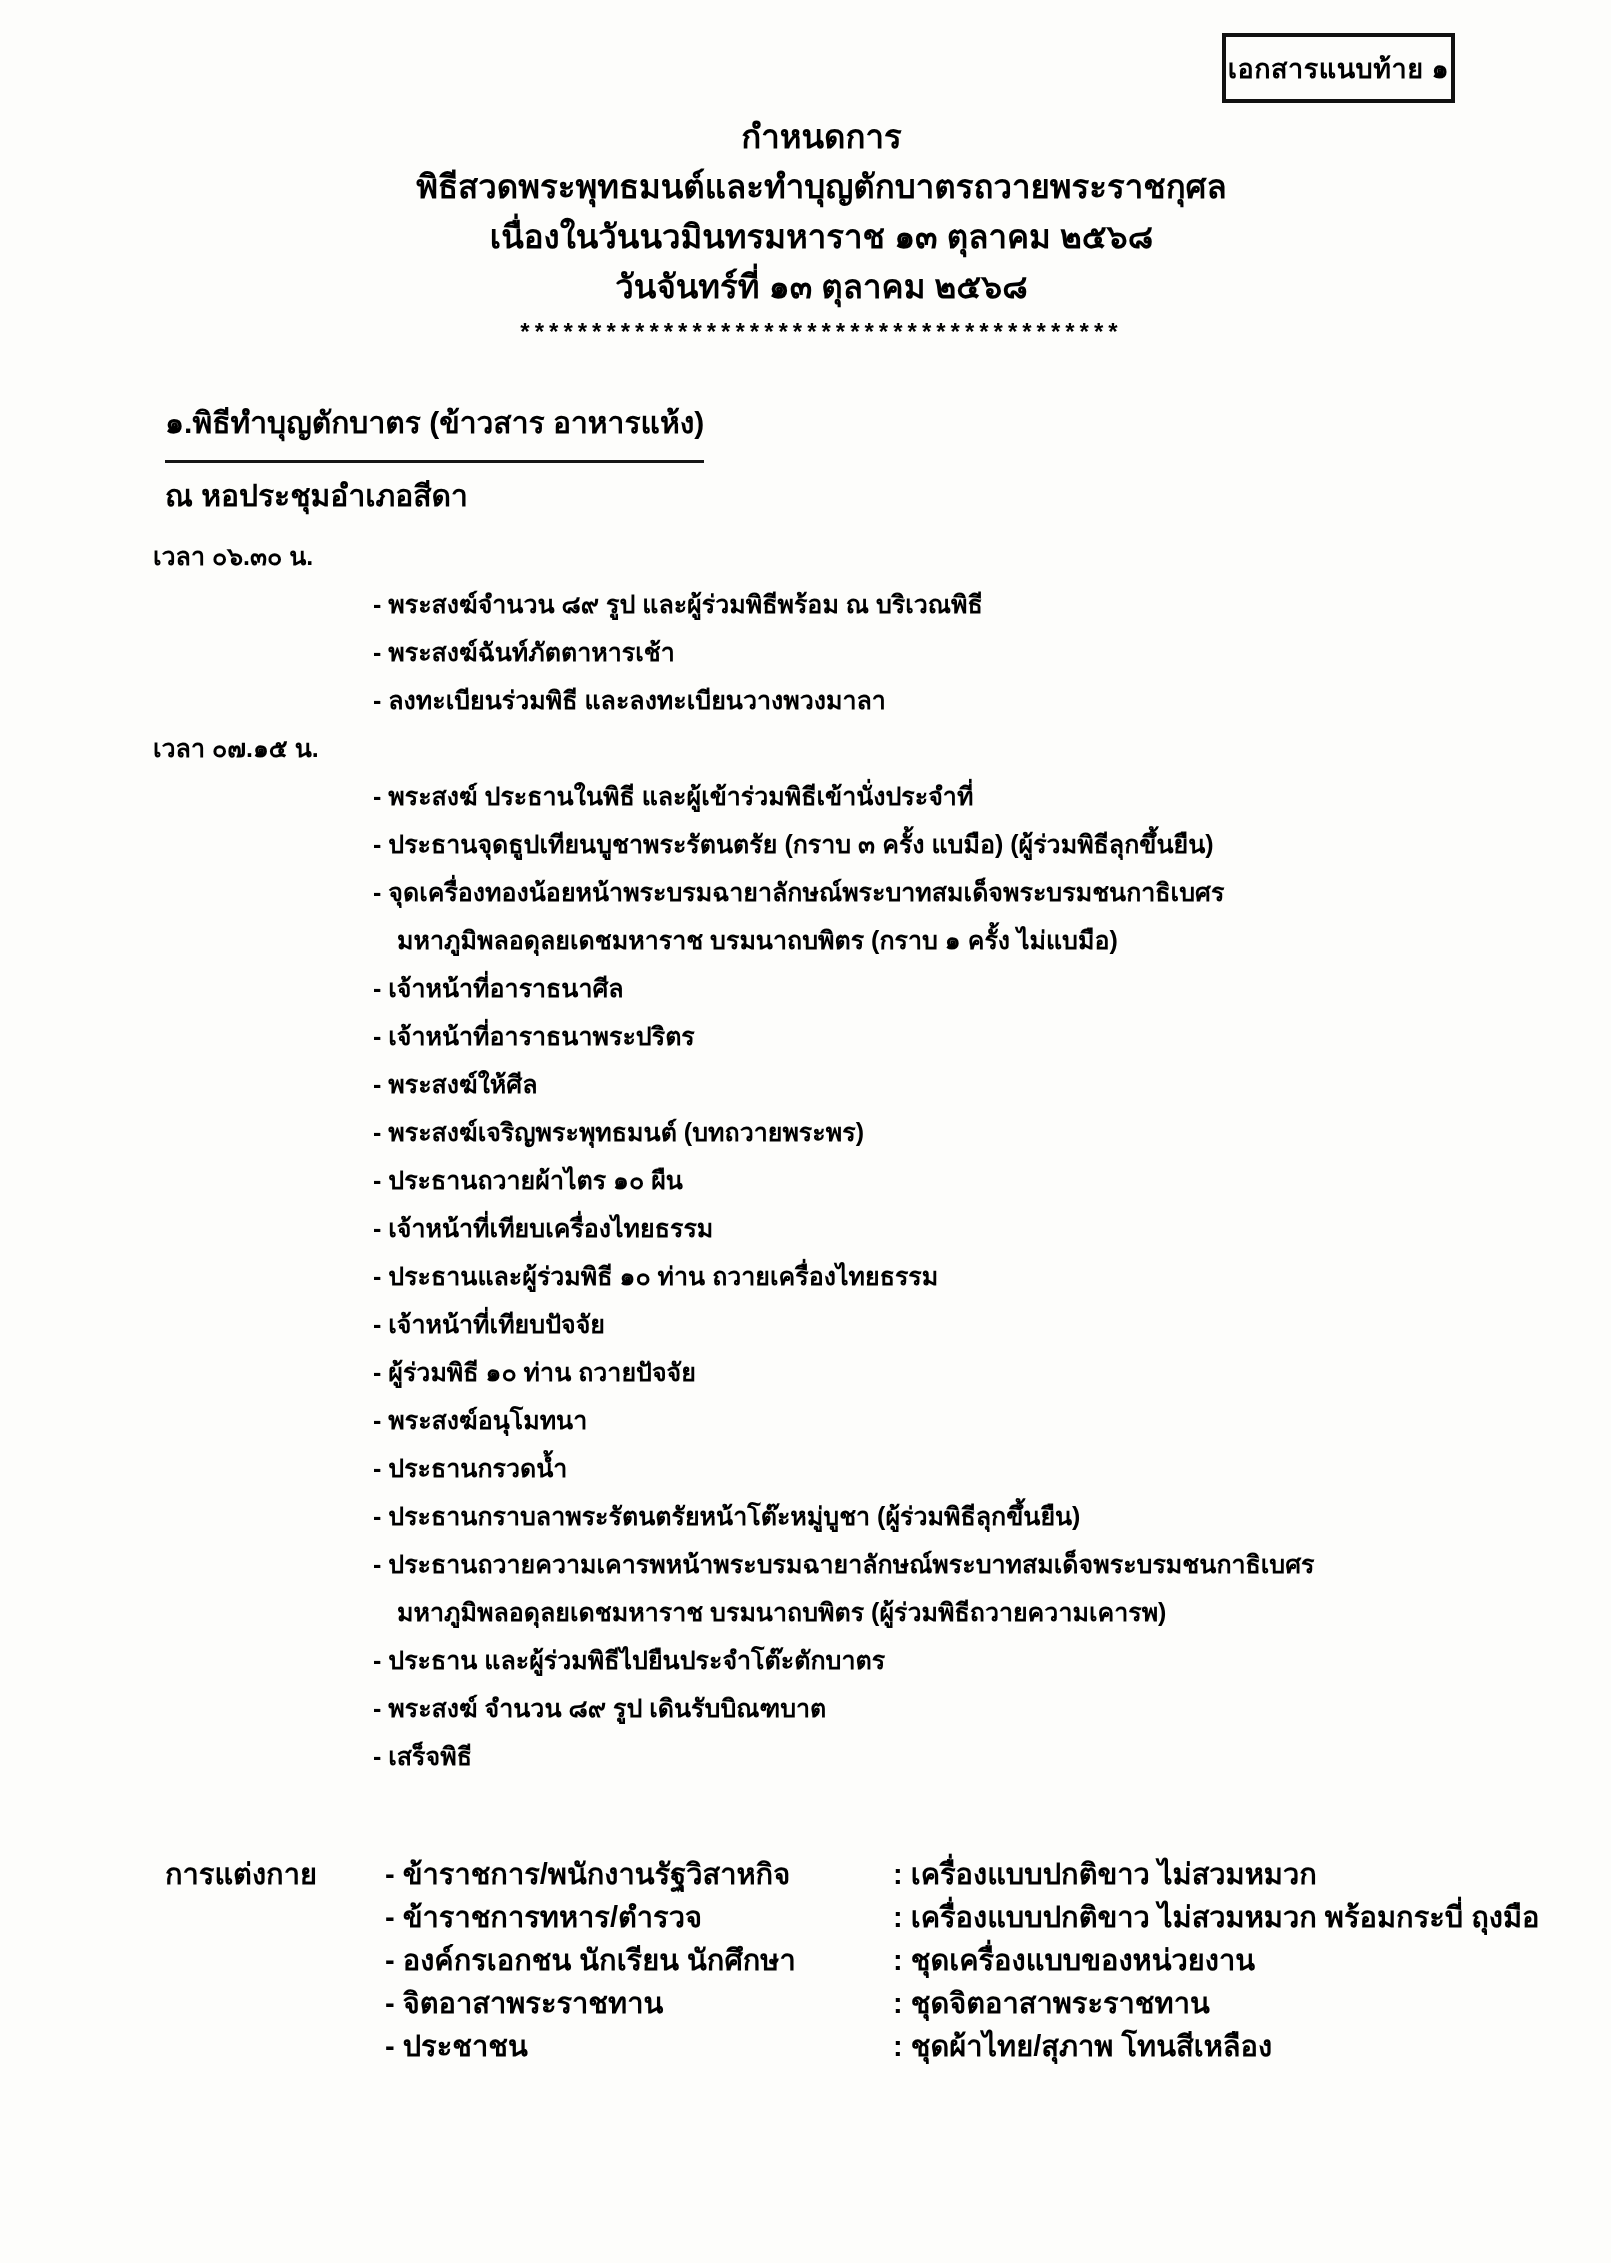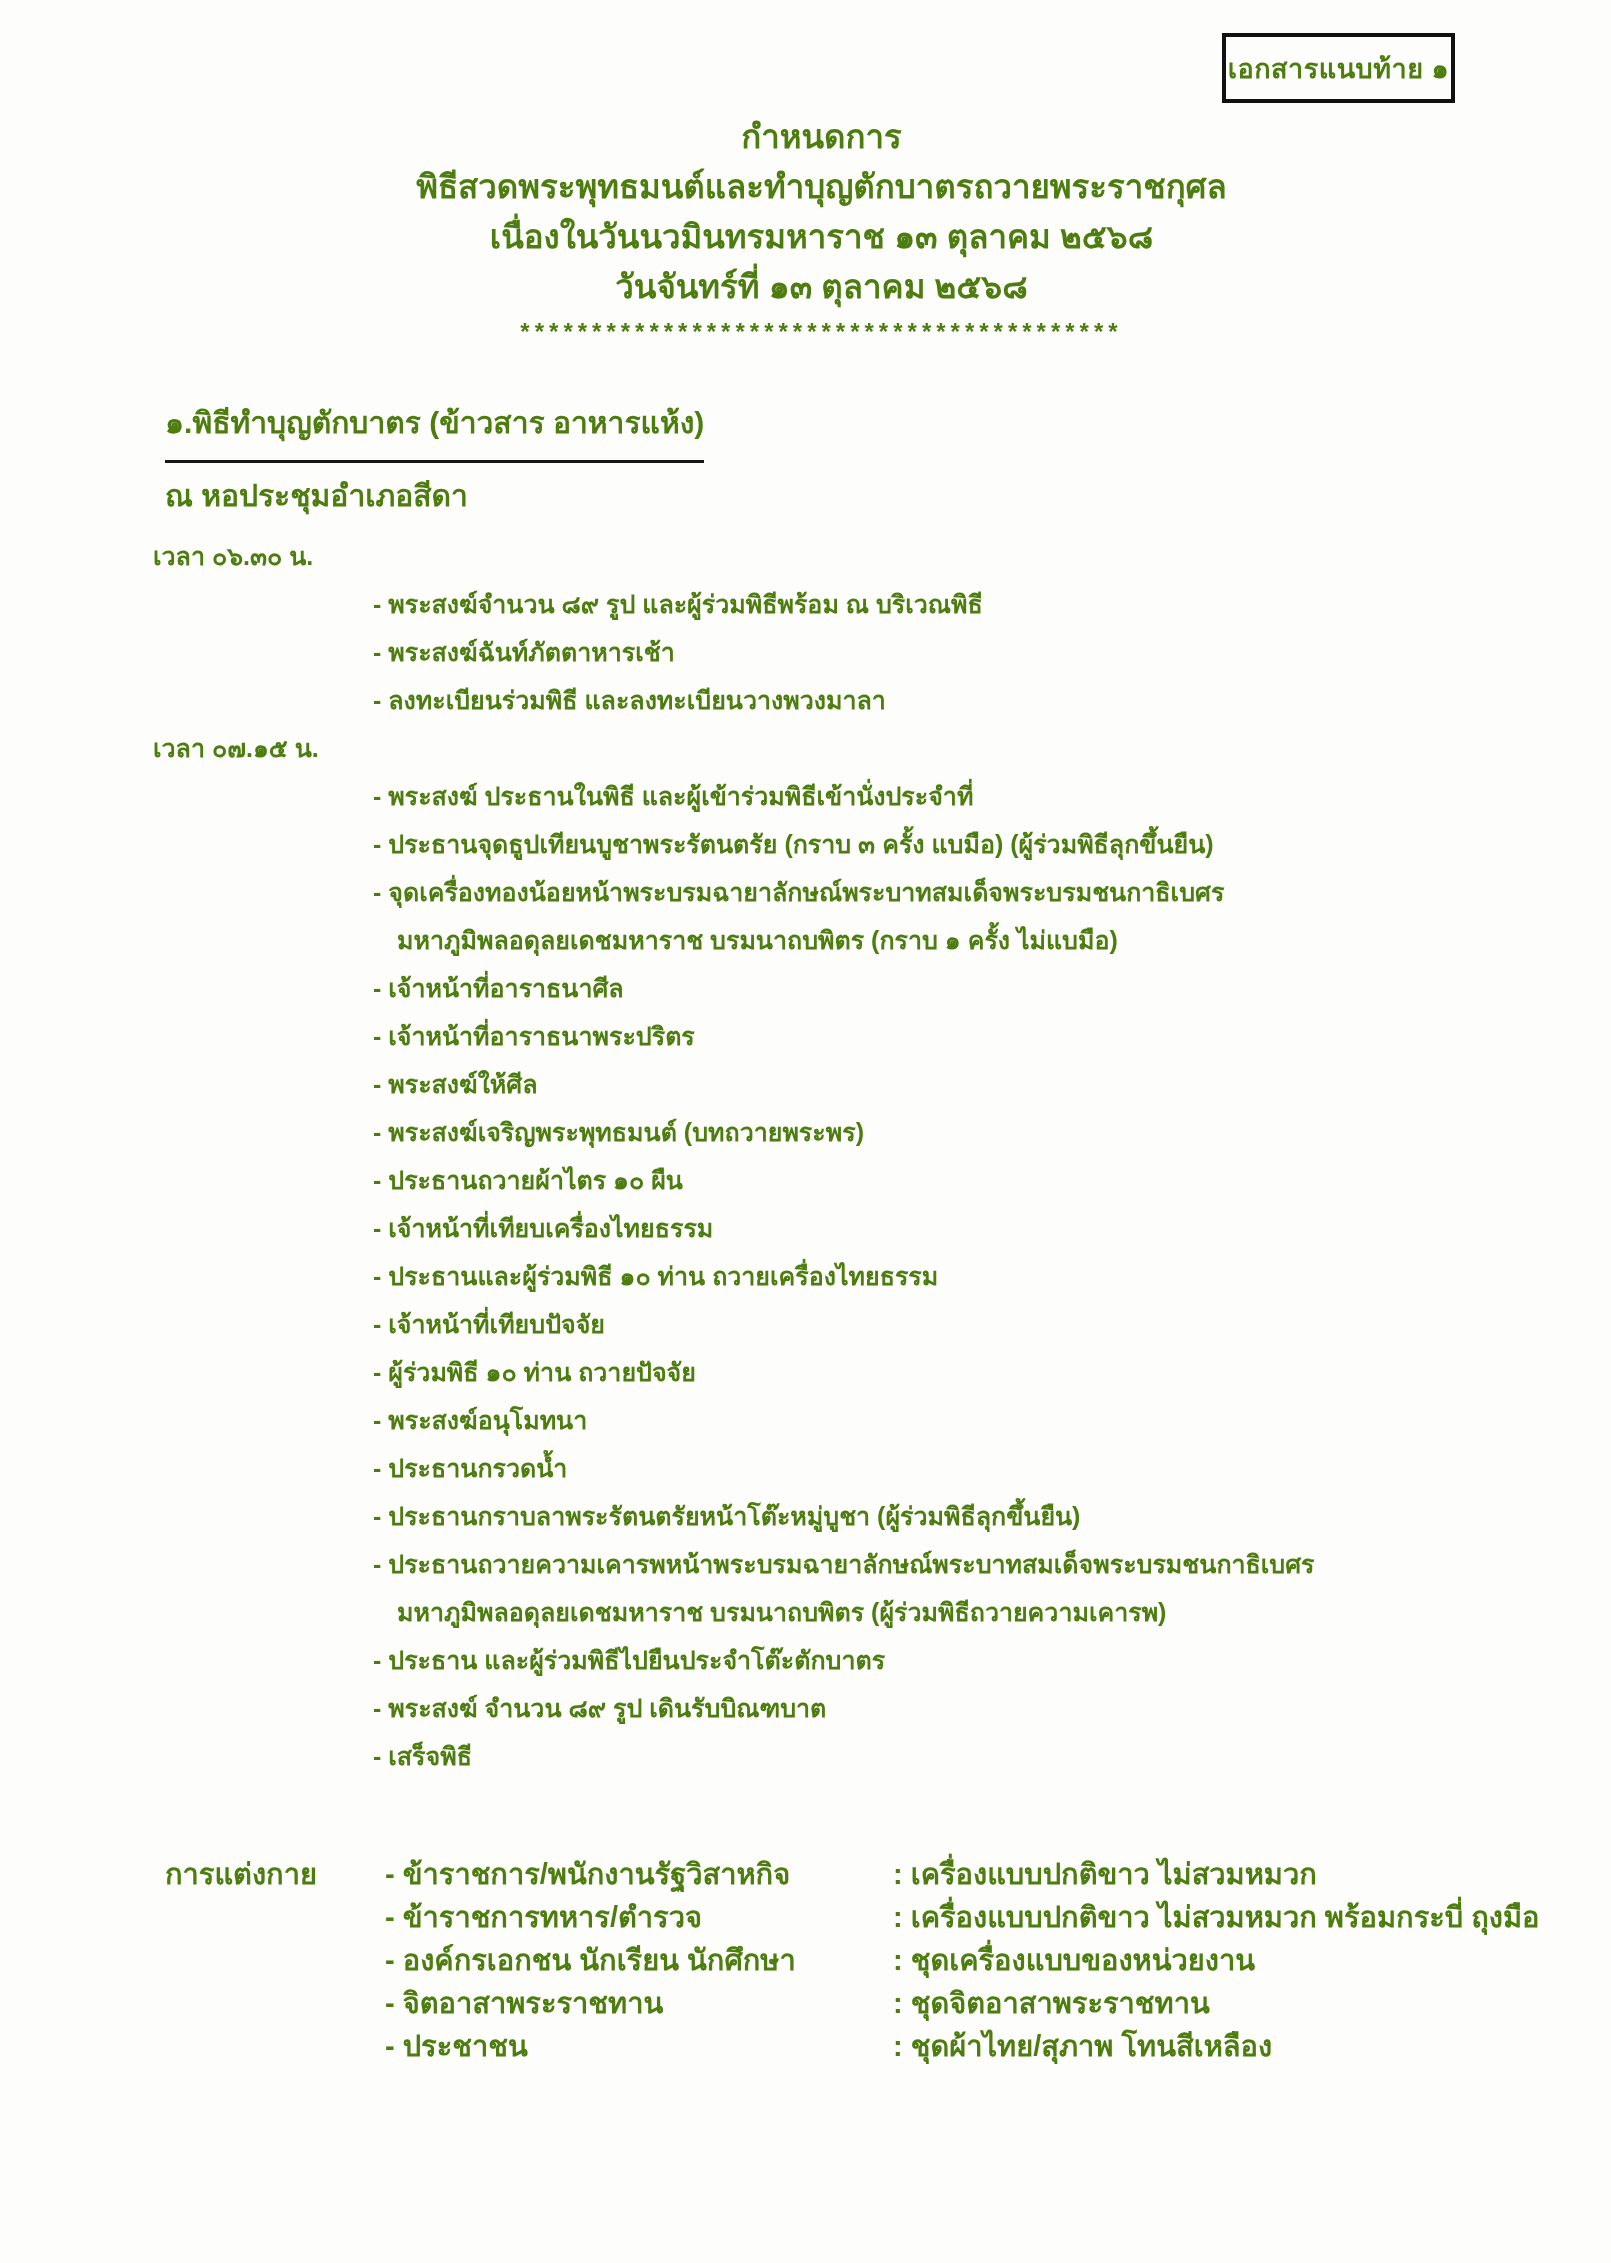--- a/index.html
+++ b/index.html
@@ -6,21 +6,21 @@
     margin: 0;
     padding: 0;
     background: #e8e8e8;
   }
   .page {
     position: relative;
     width: 1611px;
     height: 2263px;
     margin: 0 auto;
     background: #fdfdfb;
-    color: #4d7c0f;
+    color: #000000;
     font-family: "Liberation Sans", sans-serif;
     font-weight: 700;
     overflow: hidden;
   }
 
   
   .attach-box {
     position: absolute;
     left: 1222px;
     top: 33px;

